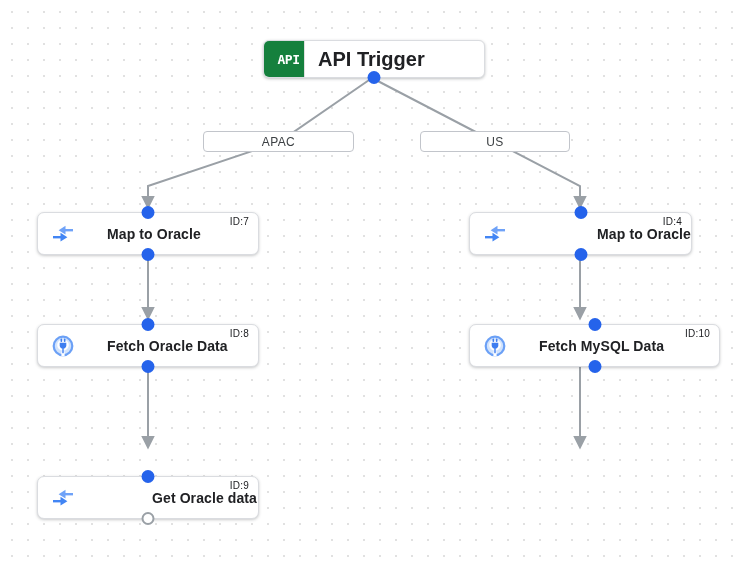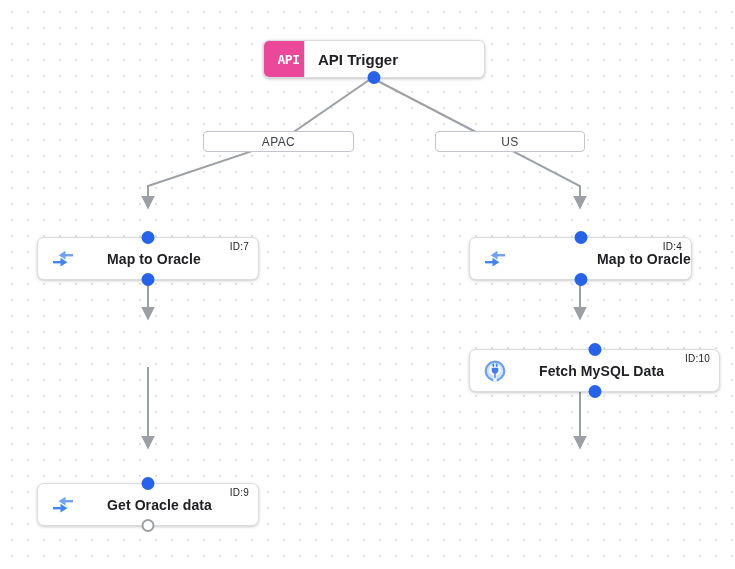--- a/index.html
+++ b/index.html
@@ -23,21 +23,20 @@
     position: absolute;
     width: 222px; height: 43px;
     background: #fff;
     border: 1px solid #dadce0;
     border-radius: 7px;
     box-shadow: 0 1px 3px rgba(60,64,67,.28);
     display: flex; align-items: center;
     padding-left: 13px;
     z-index: 3;
     cursor: pointer;
-    margin-top: 25px;
   }
   .node .icon { width: 24px; height: 24px; flex: 0 0 24px; margin-right: 13px; display:flex; align-items:center; justify-content:center; }
   .node .title { font-size: 14px; font-weight: 700; color: #202124; letter-spacing: .1px; padding-left: 19px; }
   .node .nid {
     position: absolute; top: 3px; right: 9px;
     font-size: 10px; color: #202124; letter-spacing: .2px;
   }
 
   
   .trigger {
@@ -45,33 +44,33 @@
     width: 222px; height: 38px;
     background: #fff;
     border: 1px solid #dadce0;
     border-radius: 6px;
     box-shadow: 0 1px 3px rgba(60,64,67,.32);
     display: flex; align-items: stretch;
     z-index: 3; cursor: pointer;
   }
   .trigger .badge {
     width: 40px; flex: 0 0 40px;
-    background: #ec4899;
+    background: #15803d;
     border-radius: 5px 0 0 5px;
     color: #fff;
     font-family: "DejaVu Sans Mono", monospace;
     font-weight: 700; font-size: 13px;
     display: flex; align-items: center; justify-content: center;
     letter-spacing: -0.5px;
     padding-left: 9px;
   }
   .trigger .title {
     display: flex; align-items: center;
     padding-left: 13px;
-    font-size: 15px; font-weight: 700; color: #202124;
+    font-size: 20px; font-weight: 700; color: #202124;
     border-left: 1px solid #e0e0e0;
   }
 
   
   .port {
     position: absolute;
     width: 13px; height: 13px;
     border-radius: 50%;
     background: #2563eb;
     left: 50%;
@@ -117,82 +116,99 @@
 
   <div class="trigger">
     <div class="badge">API</div>
     <div class="title">API Trigger</div>
     <div class="port bottom"></div>
   </div>
 
   <div class="edge-label" style="left:203px; top:131px;">
     <span>APAC</span>
   </div>
-  <div class="edge-label" style="left:420px; top:131px; width:150px;margin-left:15px;">
+  <div class="edge-label" style="left:420px; top:131px; width:150px;">
     <span>US</span>
   </div>
 
   <div class="node" style="left:37px; top:212px;">
     <span class="nid">ID:7</span>
     <span class="icon">
       <svg width="24" height="24" viewBox="0 0 24 24">
         <path d="M22,8.2 L13.5,8.2" stroke="#6fa2f8" stroke-width="2.4" fill="none"></path>
         <path d="M14.5,3.8 L7.6,8.2 L14.5,12.6 z" fill="#6fa2f8"></path>
         <path d="M2,15.2 L10.5,15.2" stroke="#4285f4" stroke-width="2.4" fill="none"></path>
         <path d="M9.5,10.8 L16.4,15.2 L9.5,19.6 z" fill="#4285f4"></path>
       </svg>
     </span>
     <span class="title">Map to Oracle</span>
     <div class="port top"></div>
     <div class="port bottom"></div>
   </div>
 
-
-  <div class="node" style="left:37px; top:458px;">
-    <span class="nid">ID:9</span>
-    <span class="icon">
-      <svg width="24" height="24" viewBox="0 0 24 24">
-        <path d="M22,8.2 L13.5,8.2" stroke="#6fa2f8" stroke-width="2.4" fill="none"></path>
-        <path d="M14.5,3.8 L7.6,8.2 L14.5,12.6 z" fill="#6fa2f8"></path>
-        <path d="M2,15.2 L10.5,15.2" stroke="#4285f4" stroke-width="2.4" fill="none"></path>
-        <path d="M9.5,10.8 L16.4,15.2 L9.5,19.6 z" fill="#4285f4"></path>
-      </svg>
-    </span>
-    <span class="title">Get Oracle data</span>
-    <div class="port top"></div>
-    <div class="port bottom hollow"></div>
-  </div>
-
-  <div class="node" style="left:469px; top:212px; width:223px;justify-content:space-between;">
-    <span class="nid">ID:4</span>
-    <span class="icon">
-      <svg width="24" height="24" viewBox="0 0 24 24">
-        <path d="M22,8.2 L13.5,8.2" stroke="#6fa2f8" stroke-width="2.4" fill="none"></path>
-        <path d="M14.5,3.8 L7.6,8.2 L14.5,12.6 z" fill="#6fa2f8"></path>
-        <path d="M2,15.2 L10.5,15.2" stroke="#4285f4" stroke-width="2.4" fill="none"></path>
-        <path d="M9.5,10.8 L16.4,15.2 L9.5,19.6 z" fill="#4285f4"></path>
-      </svg>
-    </span>
-    <span class="title">Map to Oracle</span>
-    <div class="port top"></div>
-    <div class="port bottom"></div>
-  </div>
-
-  <div class="node" style="left:469px; top:324px; width:251px;">
-    <span class="nid">ID:10</span>
+  <div class="node" style="left:37px; top:324px;">
+    <span class="nid">ID:8</span>
     <span class="icon">
       <svg width="24" height="24" viewBox="0 0 24 24">
         <circle cx="12" cy="12" r="9.3" fill="#d2e3fc" stroke="#6ba0f6" stroke-width="2.2"></circle>
         <circle cx="12" cy="11" r="5.8" fill="#ffffff"></circle>
         <rect x="10.4" y="17.5" width="3.2" height="5" fill="#ffffff"></rect>
         <rect x="9.5" y="4.6" width="1.7" height="3.4" rx="0.8" fill="#3f7ef0"></rect>
         <rect x="12.8" y="4.6" width="1.7" height="3.4" rx="0.8" fill="#3f7ef0"></rect>
         <path d="M8.7,8.7 h6.6 v2.7 c0,1.85 -1.45,3.3 -3.3,3.3 s-3.3,-1.45 -3.3,-3.3 z" fill="#3f7ef0"></path>
         <rect x="11.3" y="14.2" width="1.4" height="5" fill="#3f7ef0"></rect>
       </svg>
     </span>
+    <span class="title">Fetch Oracle Data</span>
+    <div class="port top"></div>
+    <div class="port bottom"></div>
+  </div>
+
+  <div class="node" style="left:37px; top:476px;gap:45px;">
+    <span class="nid">ID:9</span>
+    <span class="icon">
+      <svg width="24" height="24" viewBox="0 0 24 24">
+        <path d="M22,8.2 L13.5,8.2" stroke="#6fa2f8" stroke-width="2.4" fill="none"></path>
+        <path d="M14.5,3.8 L7.6,8.2 L14.5,12.6 z" fill="#6fa2f8"></path>
+        <path d="M2,15.2 L10.5,15.2" stroke="#4285f4" stroke-width="2.4" fill="none"></path>
+        <path d="M9.5,10.8 L16.4,15.2 L9.5,19.6 z" fill="#4285f4"></path>
+      </svg>
+    </span>
+    <span class="title">Get Oracle data</span>
+    <div class="port top"></div>
+    <div class="port bottom hollow"></div>
+  </div>
+
+  <div class="node" style="left:469px; top:212px; width:223px;justify-content:space-between;">
+    <span class="nid">ID:4</span>
+    <span class="icon">
+      <svg width="24" height="24" viewBox="0 0 24 24">
+        <path d="M22,8.2 L13.5,8.2" stroke="#6fa2f8" stroke-width="2.4" fill="none"></path>
+        <path d="M14.5,3.8 L7.6,8.2 L14.5,12.6 z" fill="#6fa2f8"></path>
+        <path d="M2,15.2 L10.5,15.2" stroke="#4285f4" stroke-width="2.4" fill="none"></path>
+        <path d="M9.5,10.8 L16.4,15.2 L9.5,19.6 z" fill="#4285f4"></path>
+      </svg>
+    </span>
+    <span class="title">Map to Oracle</span>
+    <div class="port top"></div>
+    <div class="port bottom"></div>
+  </div>
+
+  <div class="node" style="left:469px; top:324px; width:251px;">
+    <span class="nid">ID:10</span>
+    <span class="icon">
+      <svg width="24" height="24" viewBox="0 0 24 24">
+        <circle cx="12" cy="12" r="9.3" fill="#d2e3fc" stroke="#6ba0f6" stroke-width="2.2"></circle>
+        <circle cx="12" cy="11" r="5.8" fill="#ffffff"></circle>
+        <rect x="10.4" y="17.5" width="3.2" height="5" fill="#ffffff"></rect>
+        <rect x="9.5" y="4.6" width="1.7" height="3.4" rx="0.8" fill="#3f7ef0"></rect>
+        <rect x="12.8" y="4.6" width="1.7" height="3.4" rx="0.8" fill="#3f7ef0"></rect>
+        <path d="M8.7,8.7 h6.6 v2.7 c0,1.85 -1.45,3.3 -3.3,3.3 s-3.3,-1.45 -3.3,-3.3 z" fill="#3f7ef0"></path>
+        <rect x="11.3" y="14.2" width="1.4" height="5" fill="#3f7ef0"></rect>
+      </svg>
+    </span>
     <span class="title">Fetch MySQL Data</span>
     <div class="port top"></div>
     <div class="port bottom"></div>
   </div>
 
 
 </div>
 
 </body></html>

